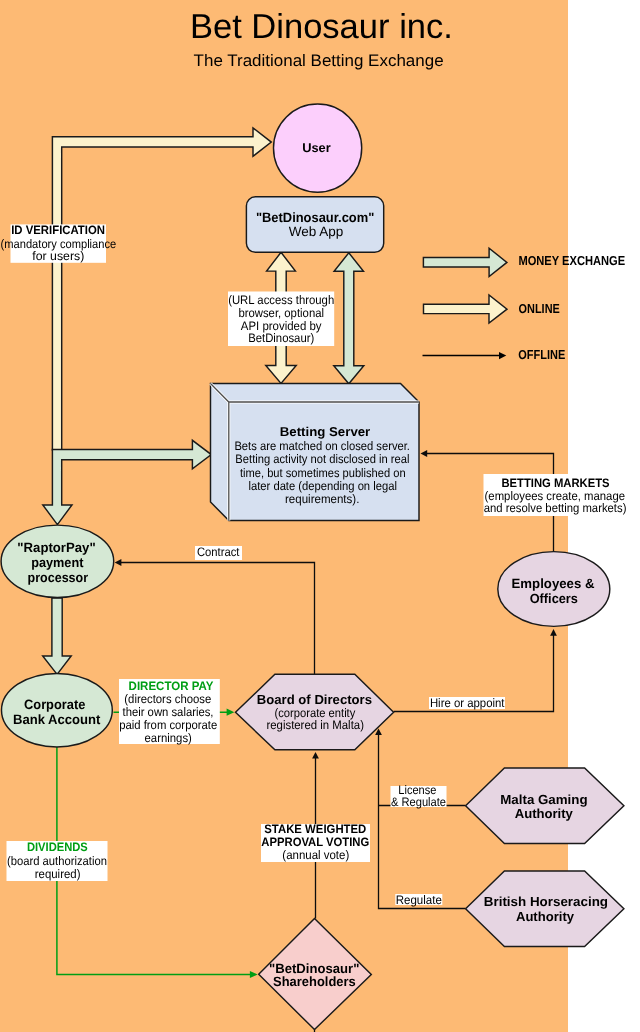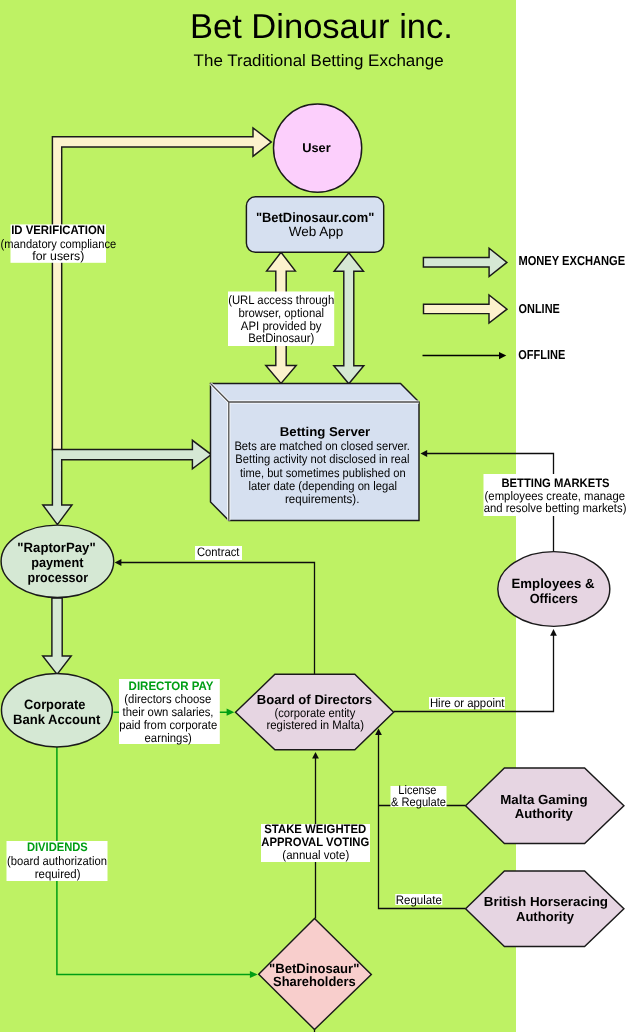--- a/index.html
+++ b/index.html
@@ -1,19 +1,19 @@
 <!DOCTYPE html>
 <html><head>
 <meta charset="utf-8">
 <title>Bet Dinosaur inc.</title>
 <style>
   html,body{margin:0;padding:0;background:#ffffff;}
   body{width:640px;height:1032px;overflow:hidden;
         font-family:"Liberation Sans",sans-serif;}
-  #stage{position:relative;width:516px;height:1032px;background:#bef264;}
+  #stage{position:relative;width:568px;height:1032px;background:#fdba74;}
   svg#diagram{position:absolute;left:0;top:0;width:640px;height:1032px;display:block;
         font-family:"Liberation Sans",sans-serif;
         transform:translateZ(0);}
   svg#diagram text{font-family:"Liberation Sans",sans-serif;
         text-rendering:geometricPrecision;-webkit-font-smoothing:antialiased;}
 </style>
 </head>
 <body>
 
 <div id="stage">

